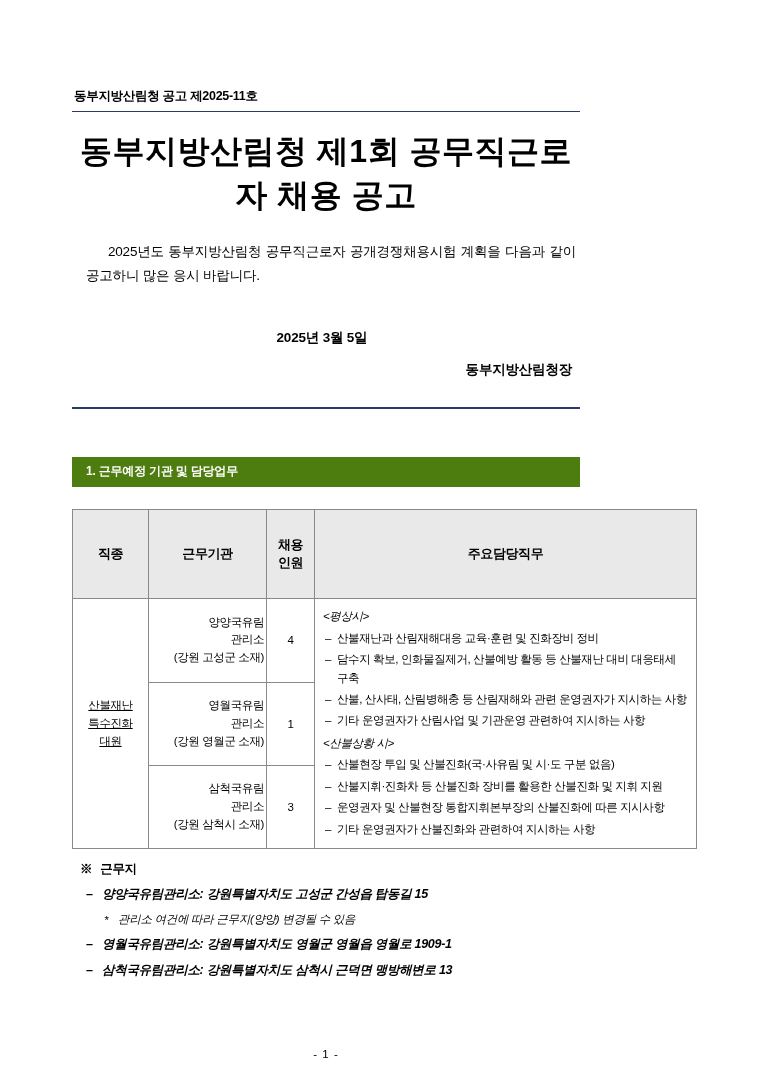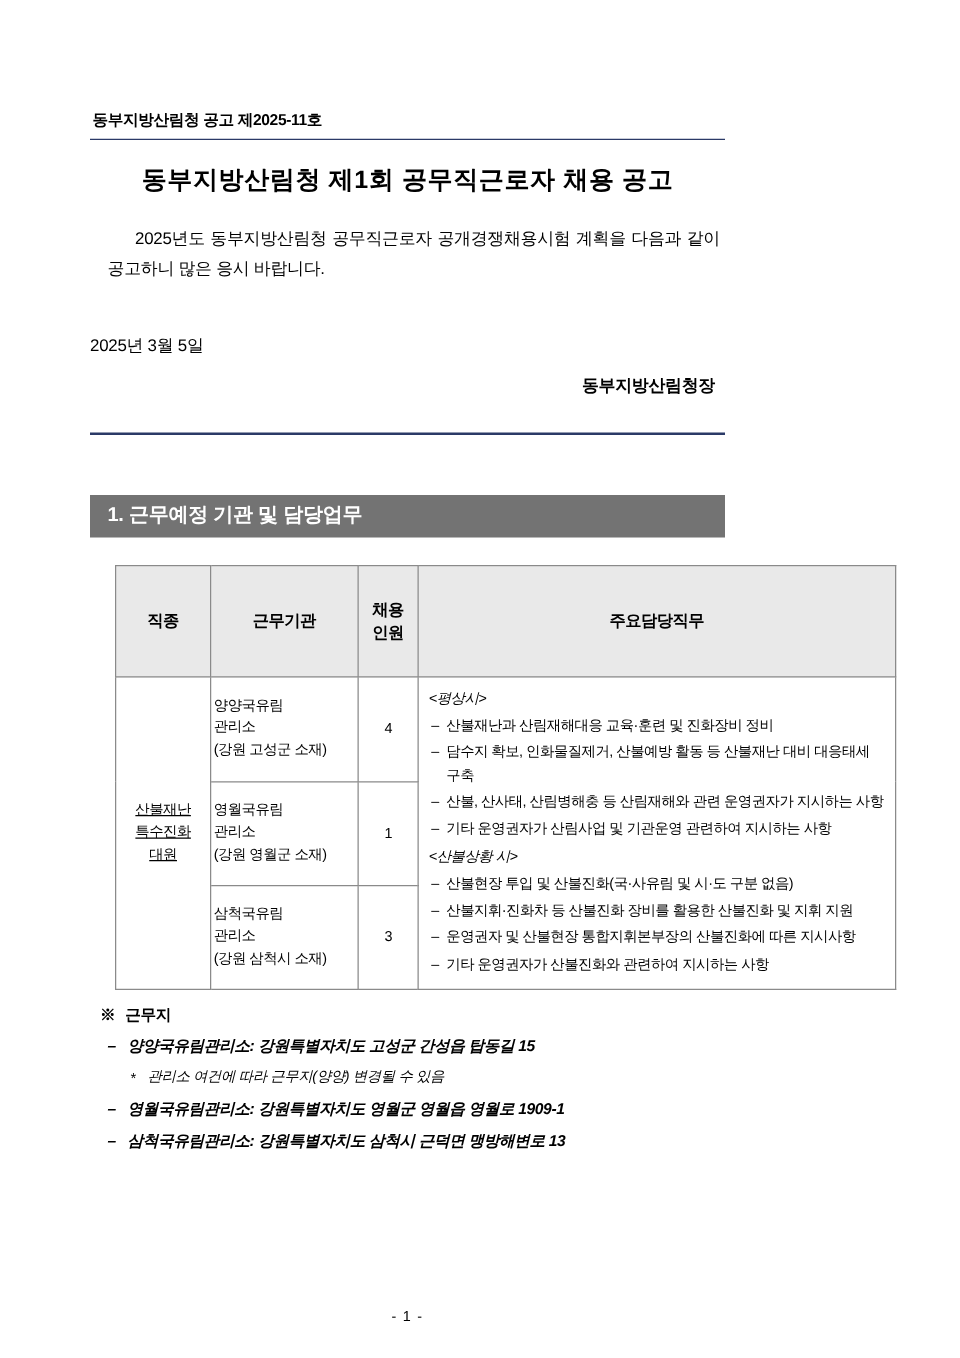--- a/index.html
+++ b/index.html
@@ -27,67 +27,66 @@
     font-size: 12.5px;
     font-weight: bold;
     letter-spacing: -0.3px;
     margin: 0 0 6px 2px;
   }
   .title-rule-top {
     border-top: 1.5px solid #2b3a67;
     margin: 0 0 0 0;
   }
   h1.doc-title {
-    font-size: 20px;
+    font-size: 32px;
     font-weight: bold;
     text-align: center;
     letter-spacing: 0.5px;
     margin: 18px 0 22px 0;
   }
   .intro {
     font-size: 13.5px;
     line-height: 1.75;
     letter-spacing: -0.2px;
     text-align: justify;
     margin: 0 4px 0 14px;
     text-indent: 22px;
   }
   .date-line {
-    text-align: left;
+    text-align: center;
     font-size: 13.5px;
-    font-weight: normal;
+    font-weight: bold;
     margin: 42px 8px 0 0;
     letter-spacing: -0.2px;
   }
   .signer {
     text-align: right;
     font-size: 13.5px;
     font-weight: bold;
     margin: 14px 8px 0 0;
     letter-spacing: -0.2px;
   }
   .rule-thick {
     border-top: 2.5px solid #2b3a67;
     margin: 28px 0 0 0;
   }
   .section-bar {
-    background: #737373;
+    background: #4d7c0f;
     color: #ffffff;
-    font-size: 16px;
+    font-size: 12px;
     font-weight: bold;
     padding: 6px 12px 7px 14px;
     margin: 48px 0 0 0;
     letter-spacing: -0.2px;
   }
   table.main {
     width: 100%;
     border-collapse: collapse;
     margin-top: 22px;
     table-layout: fixed;
-    margin-left: 20px;
   }
   table.main th, table.main td {
     border: 1px solid #8a8a8a;
     font-size: 11.5px;
     letter-spacing: -0.4px;
     vertical-align: middle;
   }
   table.main thead th {
     background: #e9e9e9;
     font-weight: bold;
@@ -100,21 +99,21 @@
   col.c3 { width: 48px; }
   col.c4 { width: 382px; }
   td.jobtype {
     text-align: center;
     font-size: 12.5px;
     font-weight: normal;
     line-height: 1.55;
     text-decoration: underline;
   }
   td.org {
-    text-align: left;
+    text-align: right;
     line-height: 1.55;
     font-size: 12px;
     padding: 4px 2px;
   }
   td.org .loc {
     display: block;
     font-size: 11.5px;
     white-space: nowrap;
   }
   td.count {

